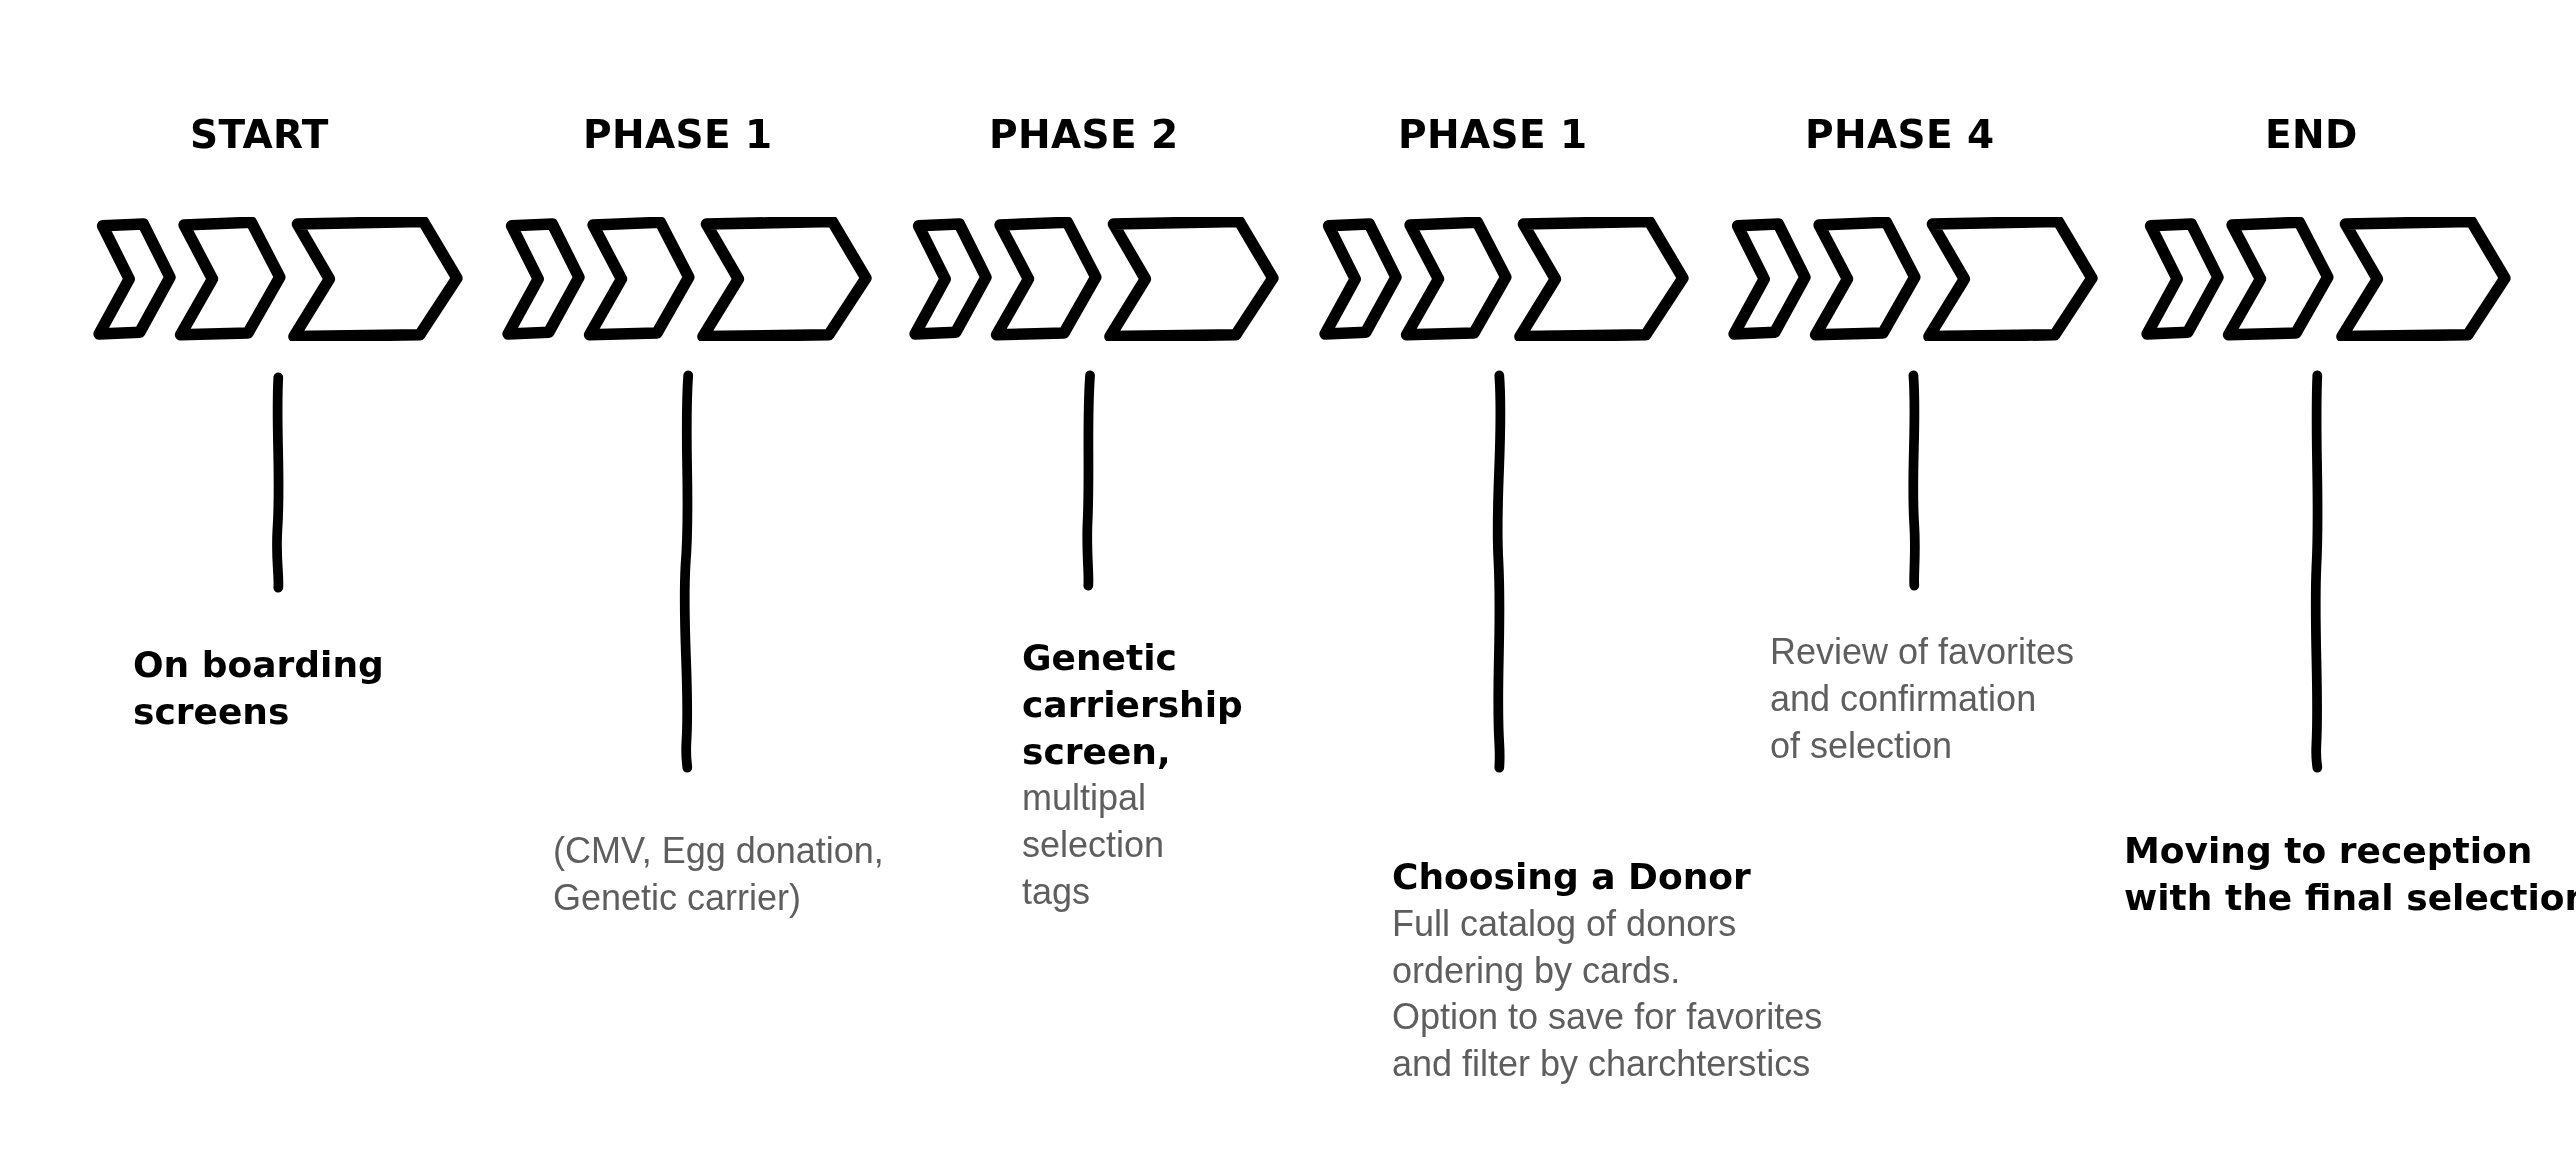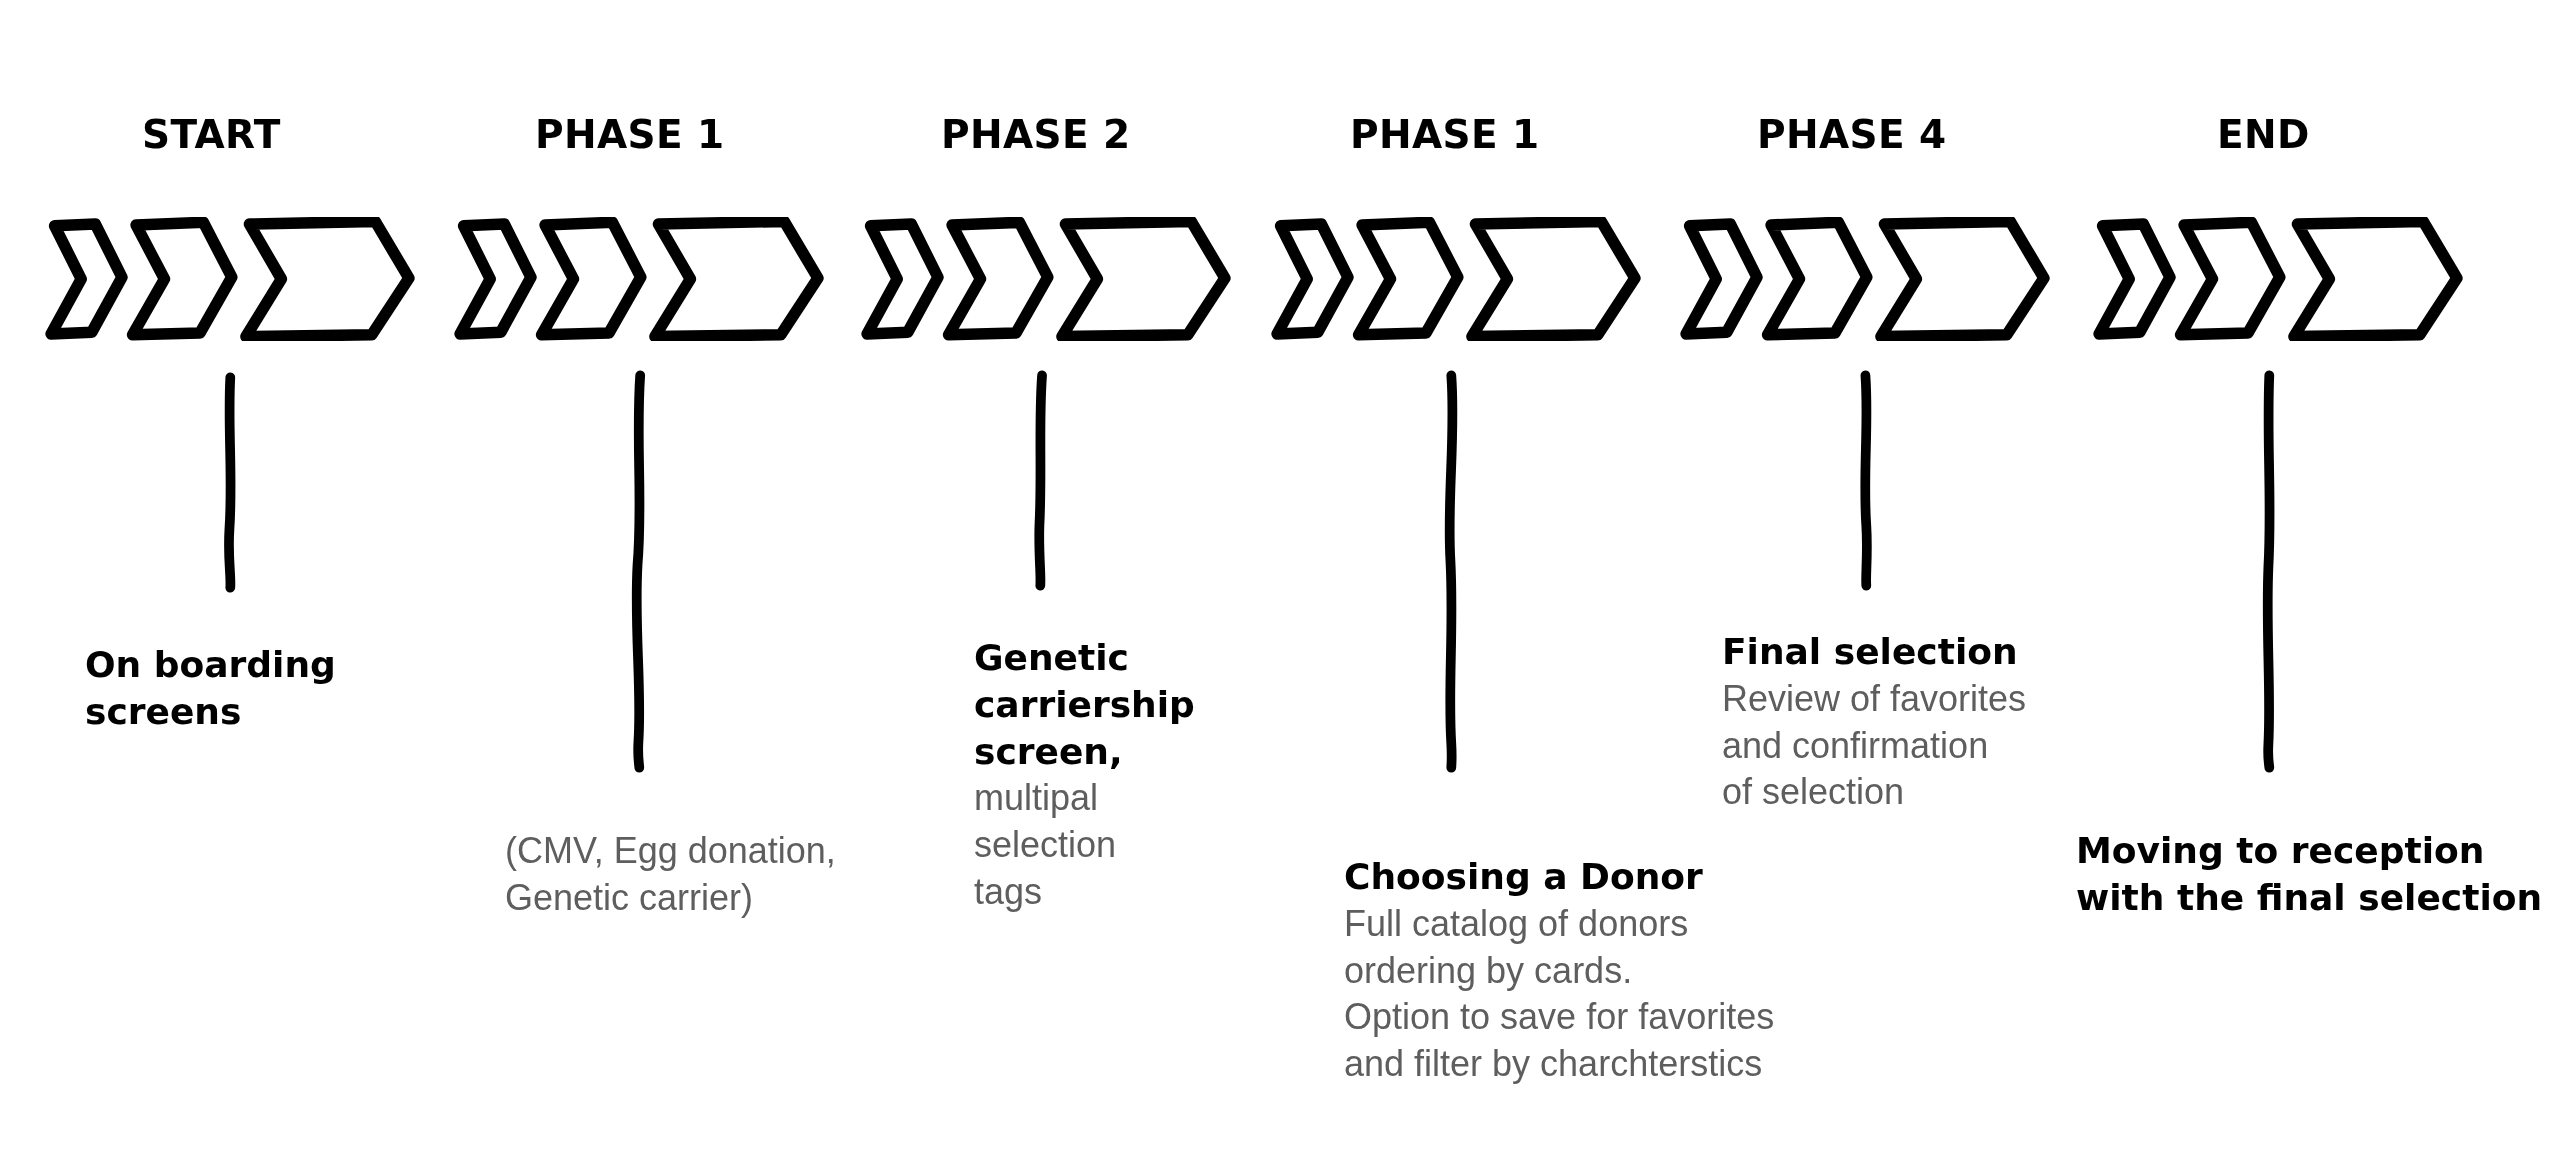--- a/index.html
+++ b/index.html
@@ -13,20 +13,21 @@
     overflow: hidden;
     font-family: "Liberation Sans", sans-serif;
     -webkit-font-smoothing: antialiased;
   }
 
   #canvas {
     position: relative;
     width: 2516px;
     height: 1149px;
     background: #ffffff;
+    padding-left: 48px;
   }
 
   
   .phase-col {
     position: absolute;
     top: 0;
   }
 
   .phase-header {
     position: absolute;
@@ -189,21 +190,20 @@
       </svg>
     </div>
 
     <div class="connector" style="left:1853px; top:370px;">
       <svg width="26.6" height="221" viewBox="0 0 30 250" fill="none" stroke="#000000" stroke-width="11" stroke-linecap="round">
         <path d="M14 6 C18 60, 11 118, 15 176 C17 208, 14 232, 15 244"></path>
       </svg>
     </div>
 
     <div class="text-block" style="left:1722px; top:629px; width:416px;">
-      <p class="block-title">Final selection</p>
       <p class="block-desc">Review of favorites
 and confirmation
 of selection</p>
     </div>
   </div>
 
   <div class="phase-col">
     <div class="phase-header" style="left:2217px; top:115px;">END</div>
 
     <div class="arrow-icon" style="left:2092px; top:217px;">

